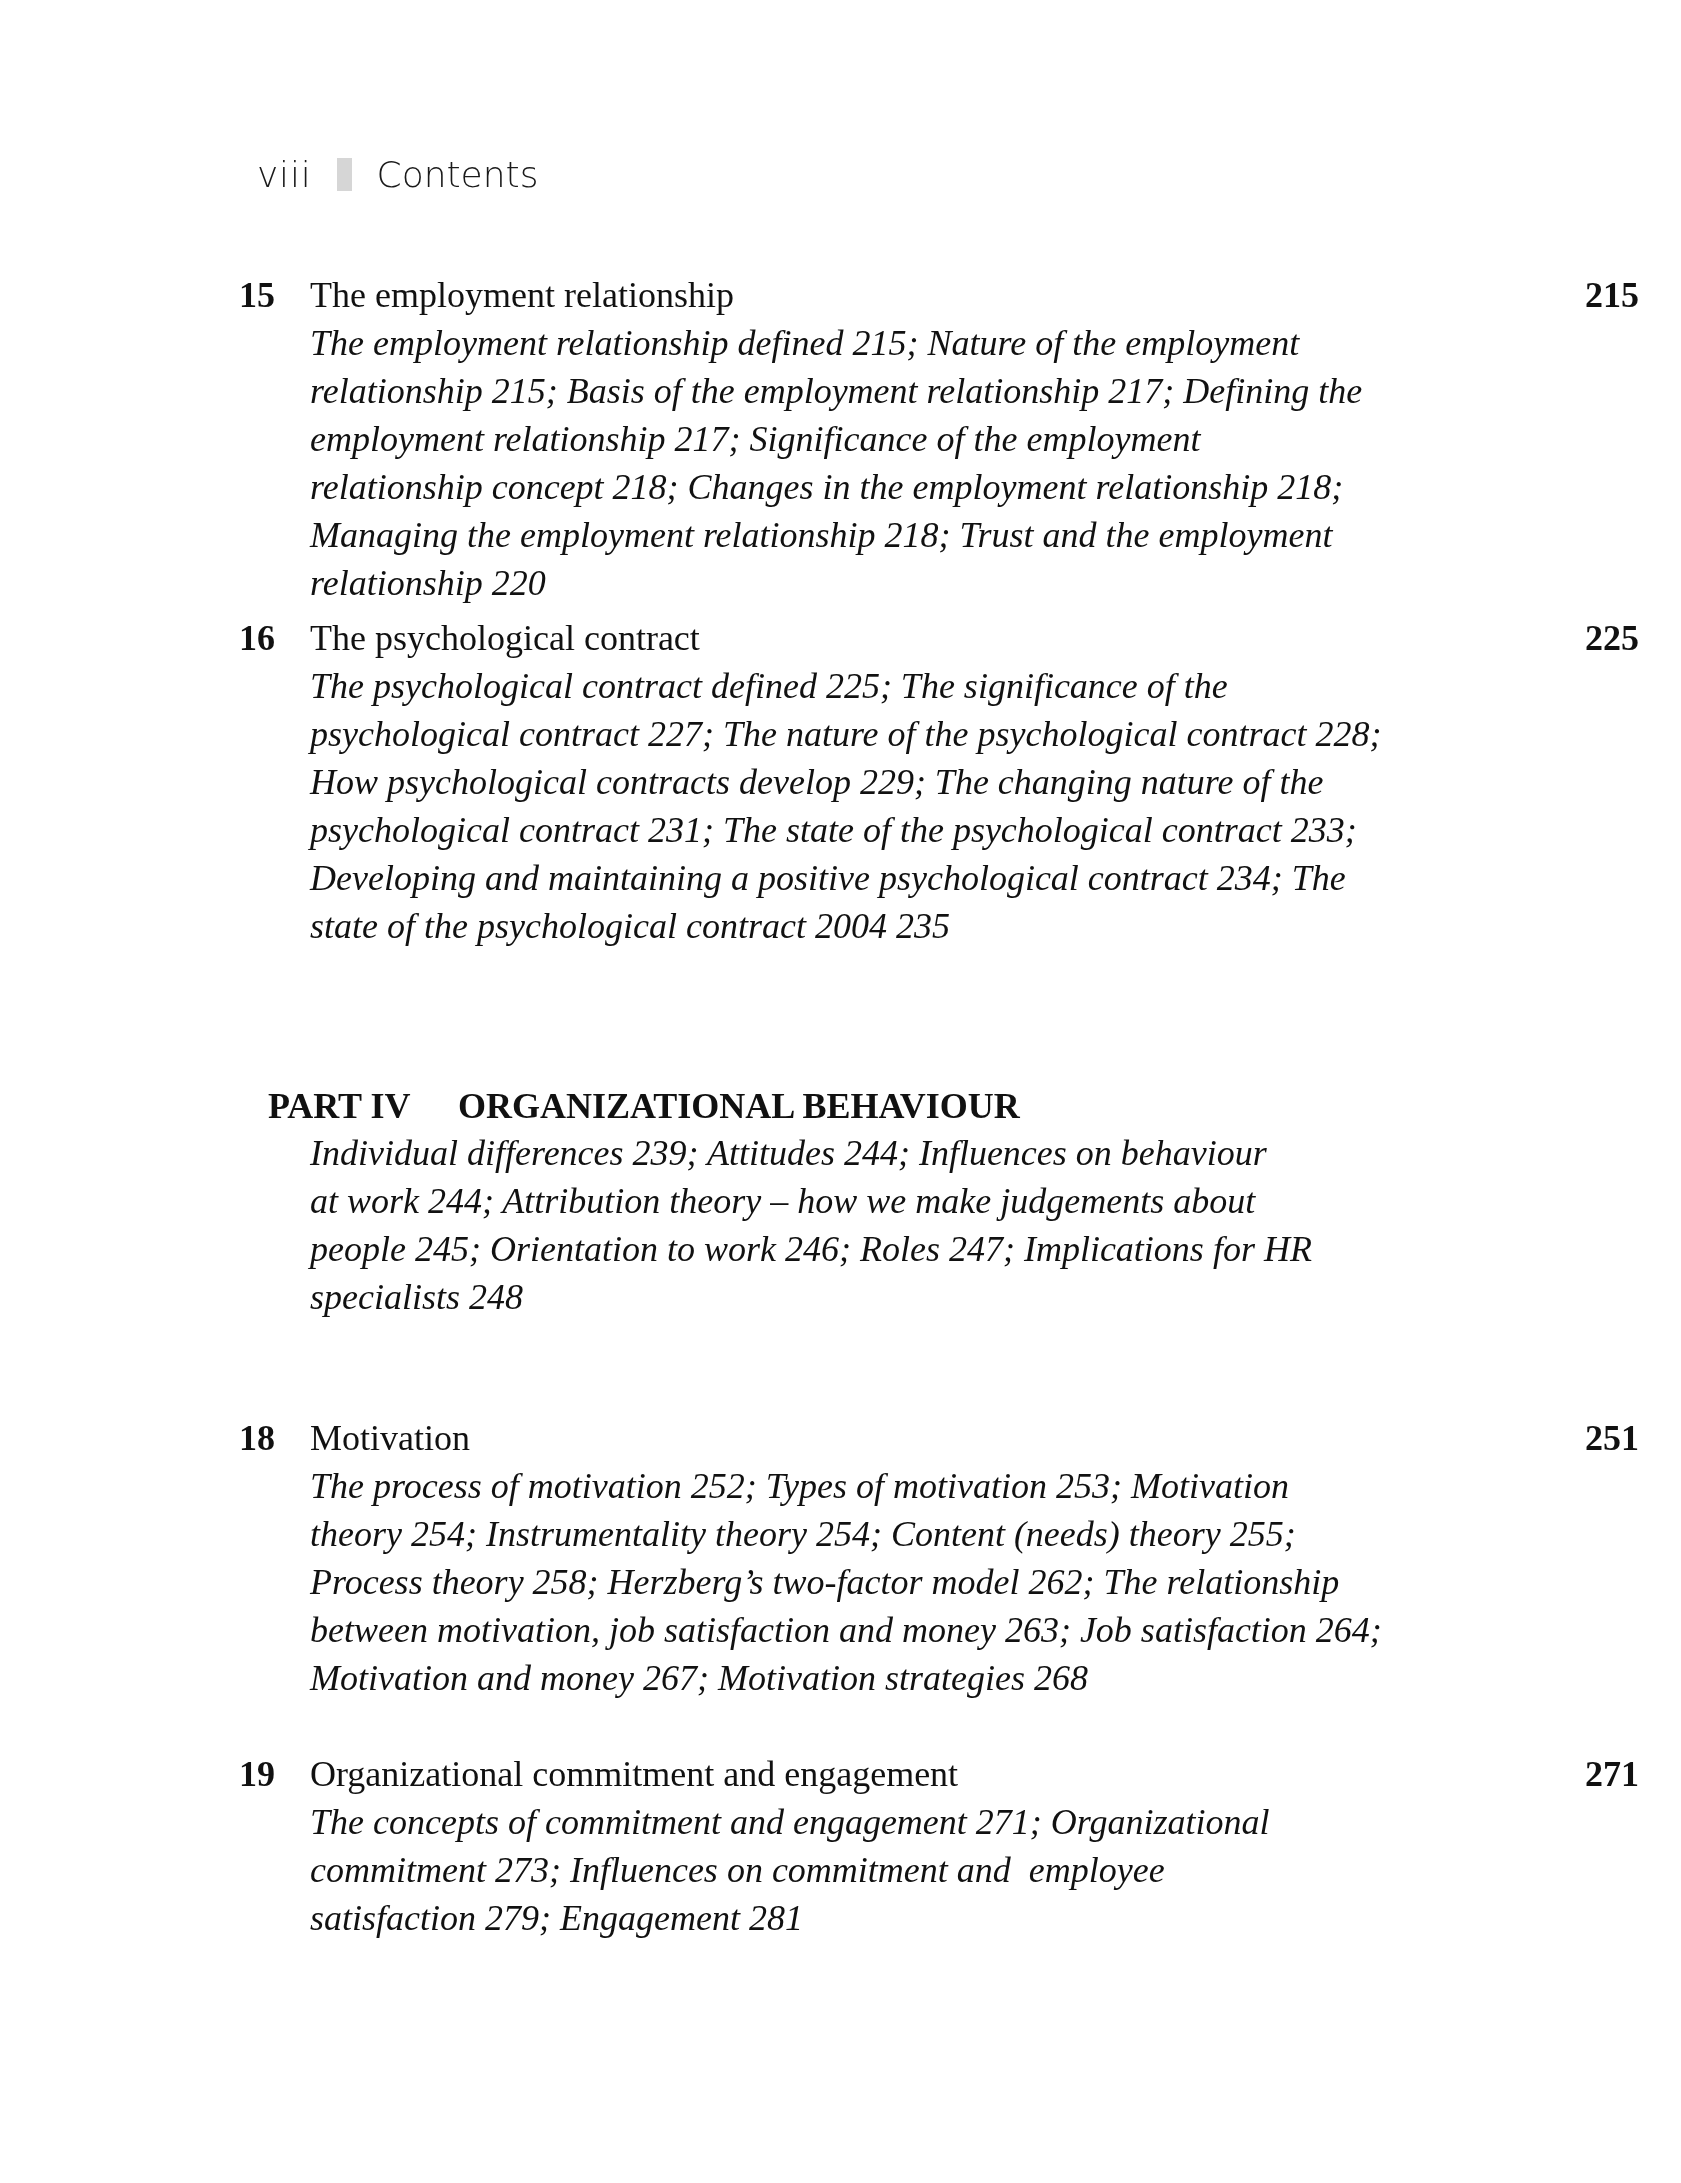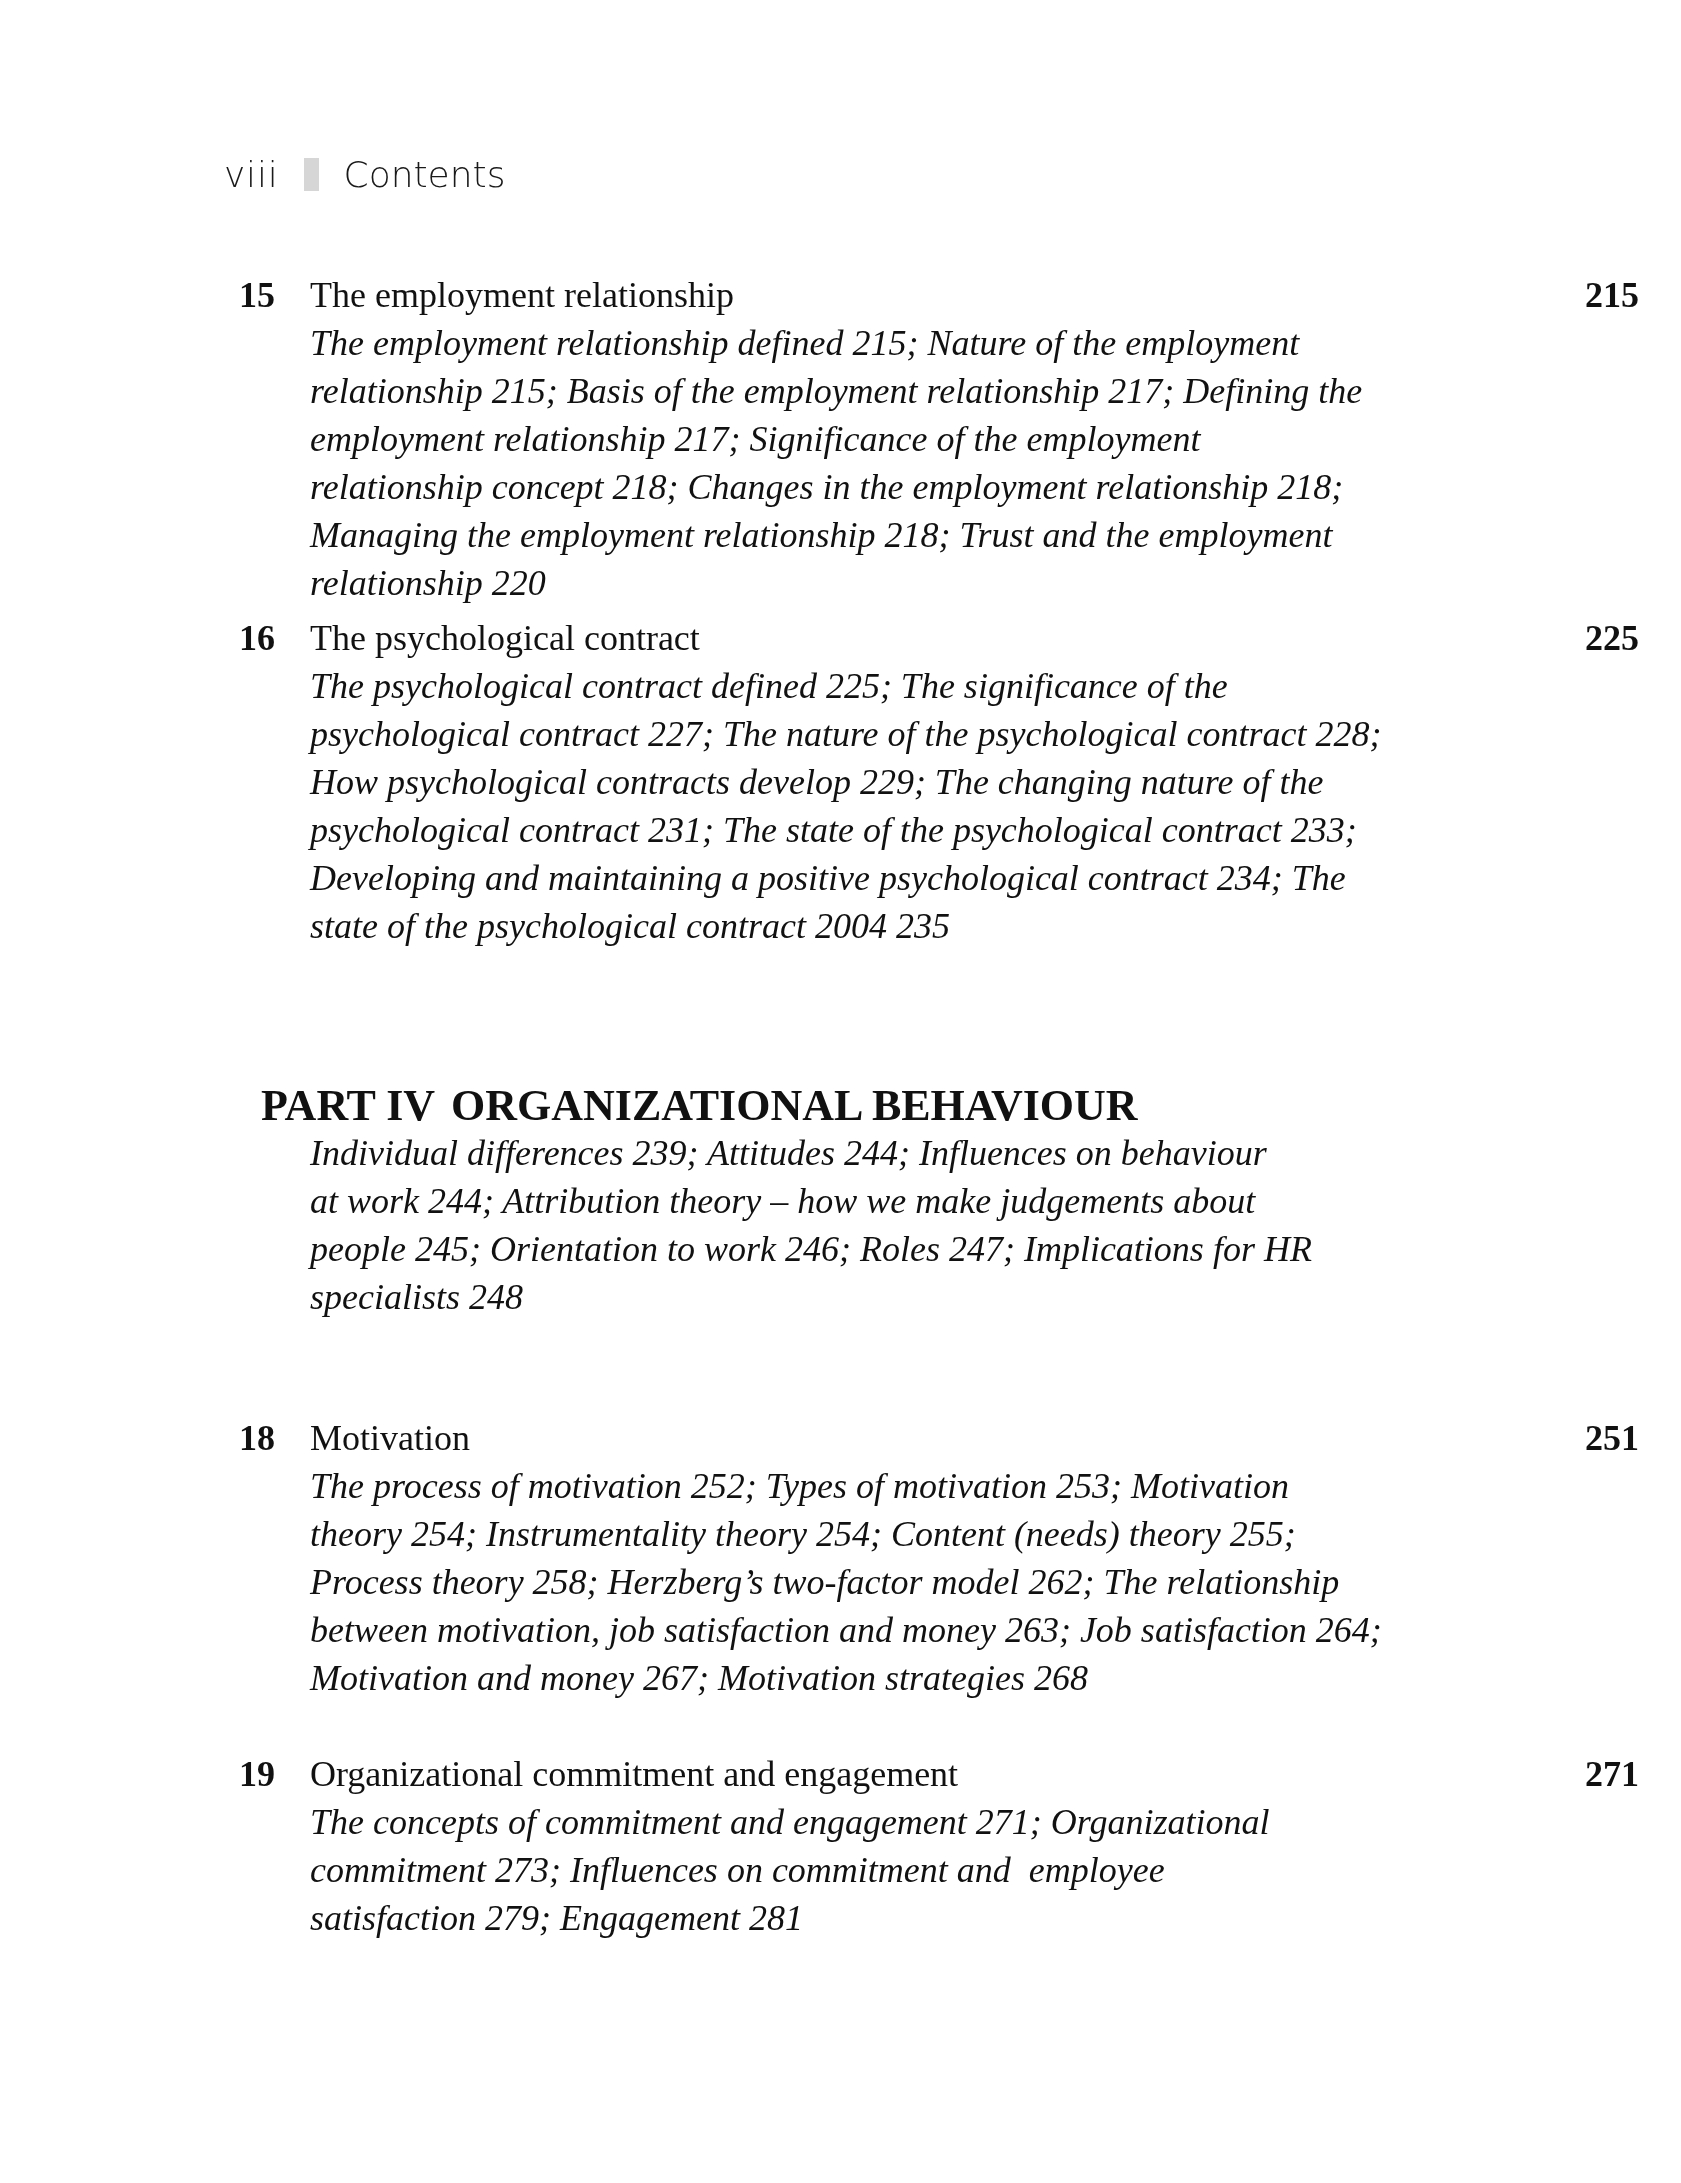--- a/index.html
+++ b/index.html
@@ -1,29 +1,29 @@
 <!DOCTYPE html>
 <html style="font-size:13.2px"><head>
 <meta charset="utf-8">
 <style>
   html, body { margin: 0; padding: 0; background: #ffffff; }
   body { width: 1681px; height: 2183px; position: relative; overflow: hidden; color: #111; }
-  .header { position: absolute; left: 224px; top: 149px; height: 50px; display: flex; align-items: center;
+  .header { position: absolute; left: 257px; top: 149px; height: 50px; display: flex; align-items: center;
             font-family: "DejaVu Sans", sans-serif; font-size: 36px; font-weight: 300; color: #1a1a1a; justify-content: center; }
   .header .folio { letter-spacing: 0.8px; }
   .header .box { display: inline-block; width: 15px; height: 33px; background: #d6d6d6; margin: 0 25px 0 25px; }
   .serif { font-family: "Liberation Serif", "DejaVu Serif", serif; }
   .chapter { position: absolute; left: 239px; width: 1400px; font-size: 36px; line-height: 48px; }
   .chapter .row { position: relative; height: 48px; }
   .chapter .num { position: absolute; left: 0; top: 0; font-weight: bold; }
   .chapter .title { position: absolute; left: 71px; top: 0; font-weight: normal; }
   .chapter .page { position: absolute; right: 0; top: 0; font-weight: bold; }
   .chapter .lines { margin-left: 71px; }
   .chapter .line { display: block; white-space: pre; height: 48px; font-style: italic; }
-  .part { position: absolute; left: 239px; font-size: 44px; line-height: 48px; font-weight: bold; white-space: pre; }
+  .part { position: absolute; left: 250px; font-size: 36px; line-height: 48px; font-weight: bold; white-space: pre; }
   .part .label { display: inline-block; width: 190px; }
 </style>
 </head>
 <body>
 
 <div class="header">
   <span class="folio">viii</span>
   <span class="box"></span>
   <span>Contents</span>
 </div>

